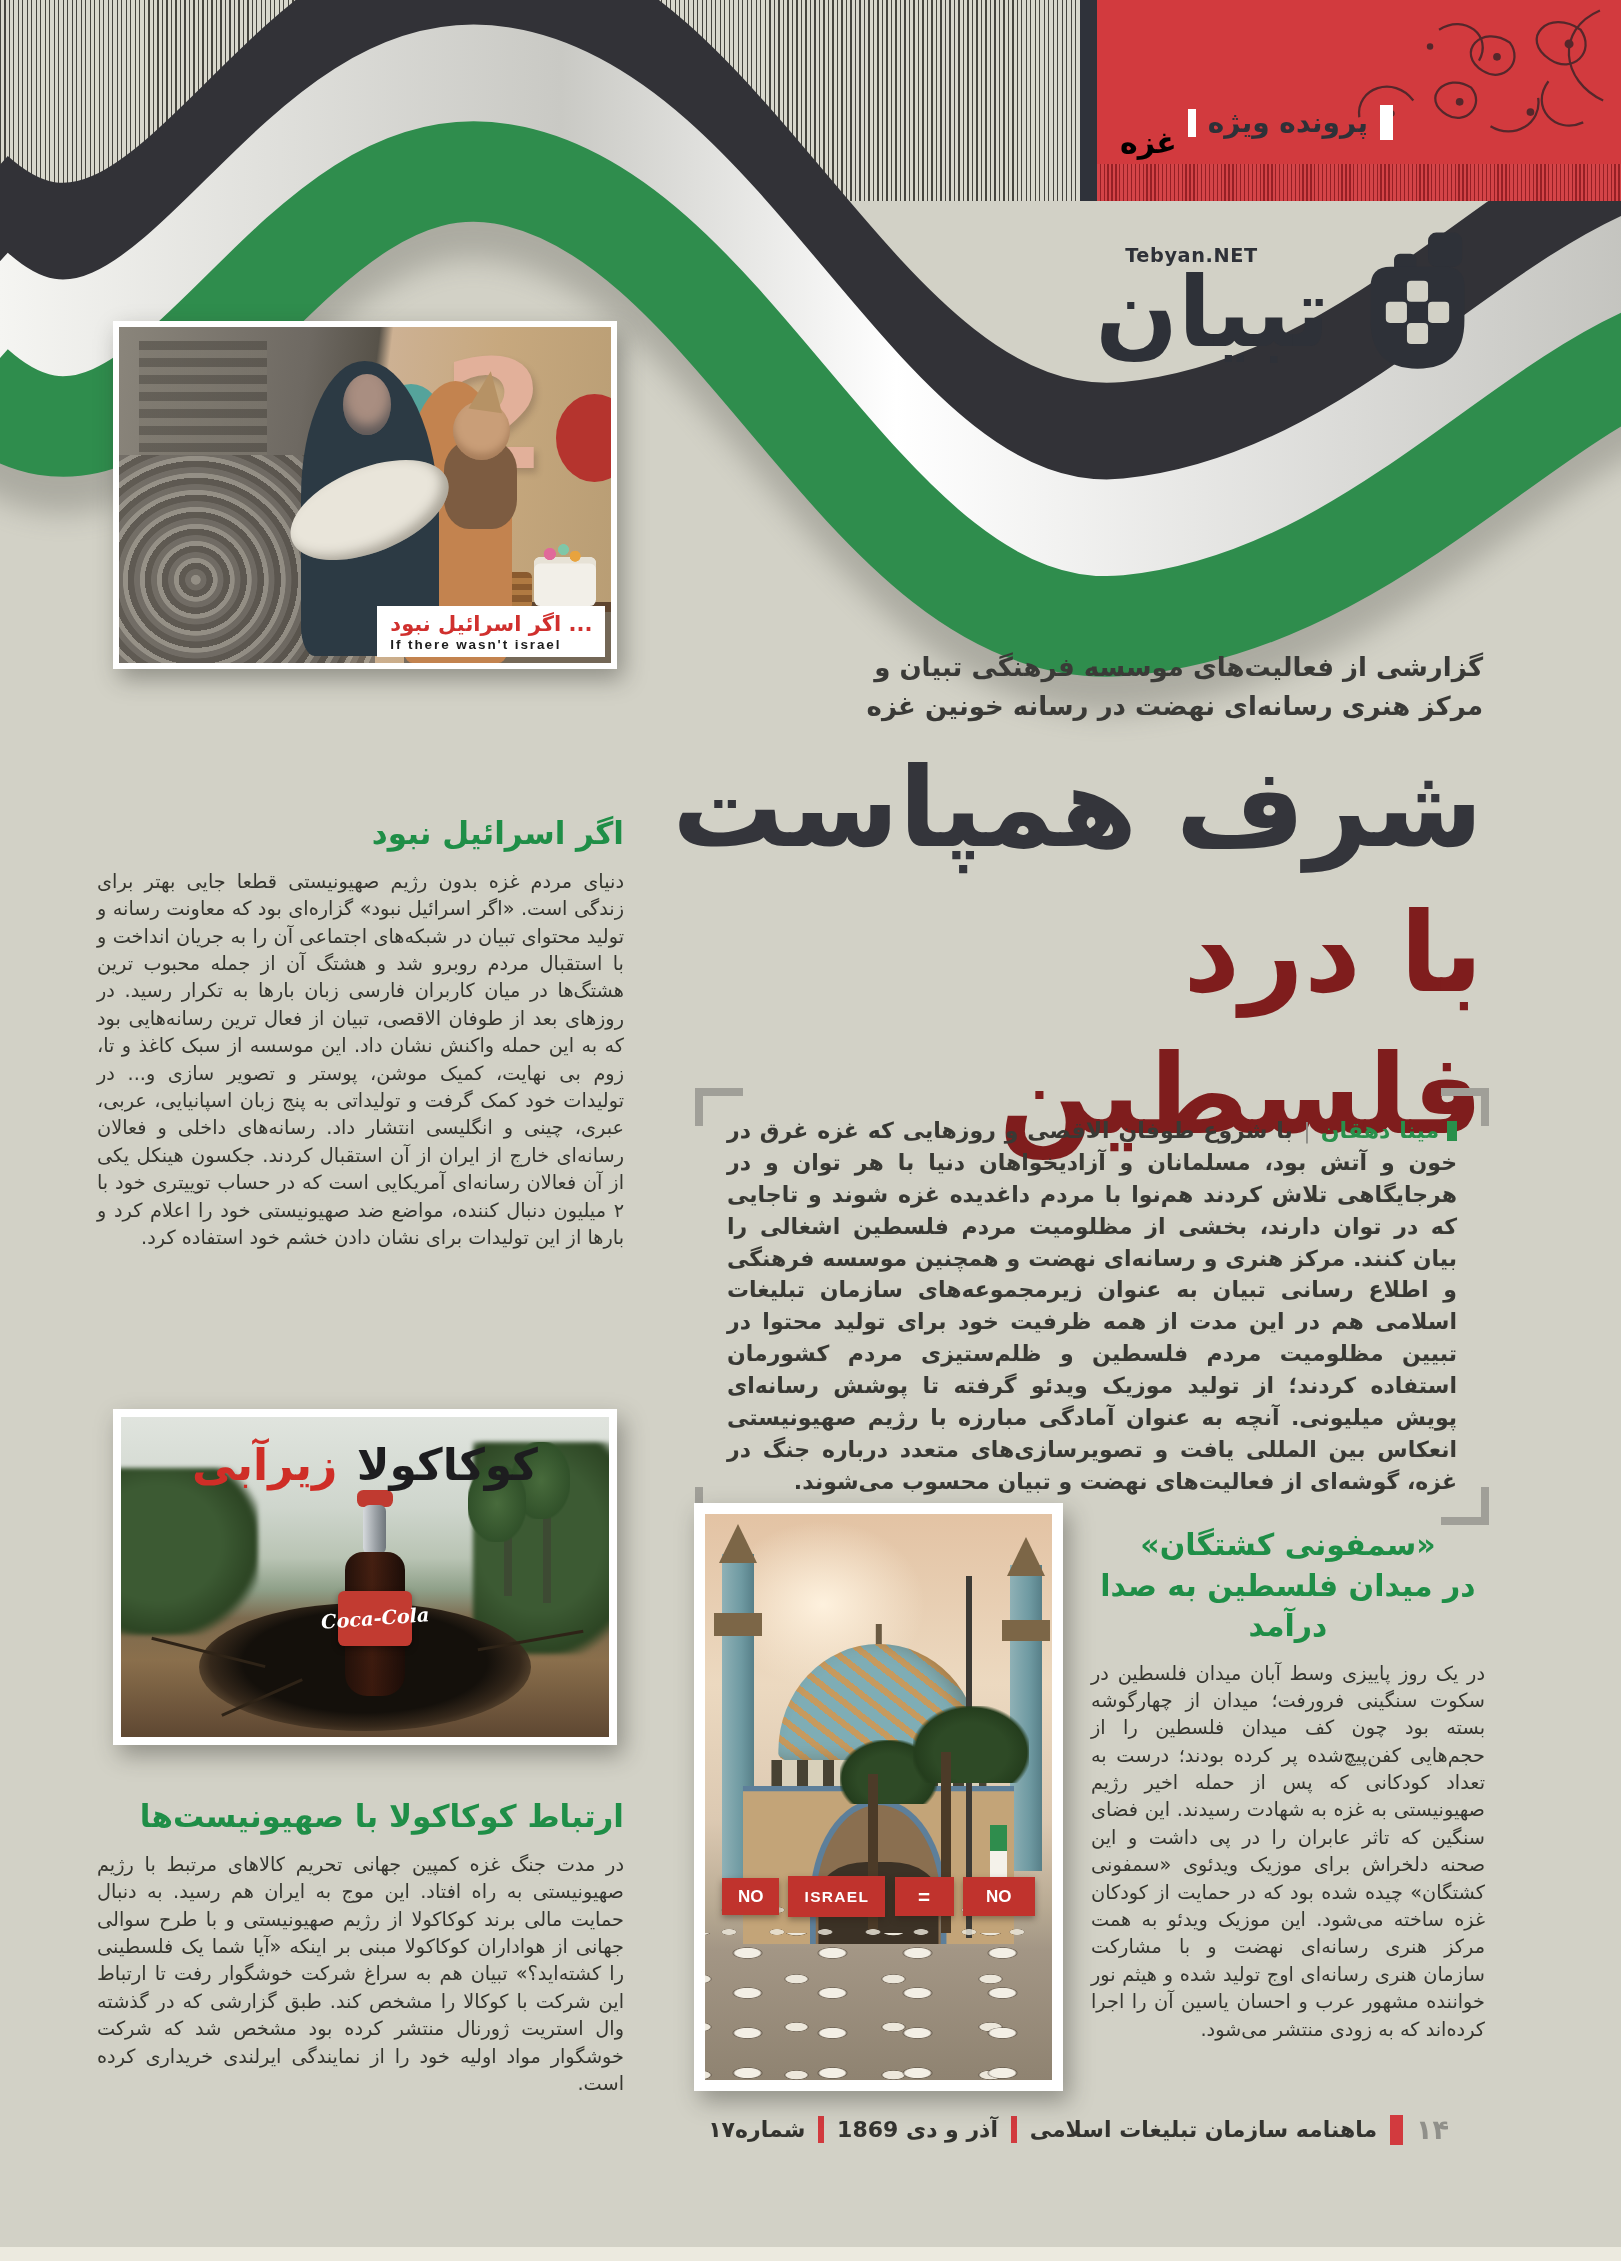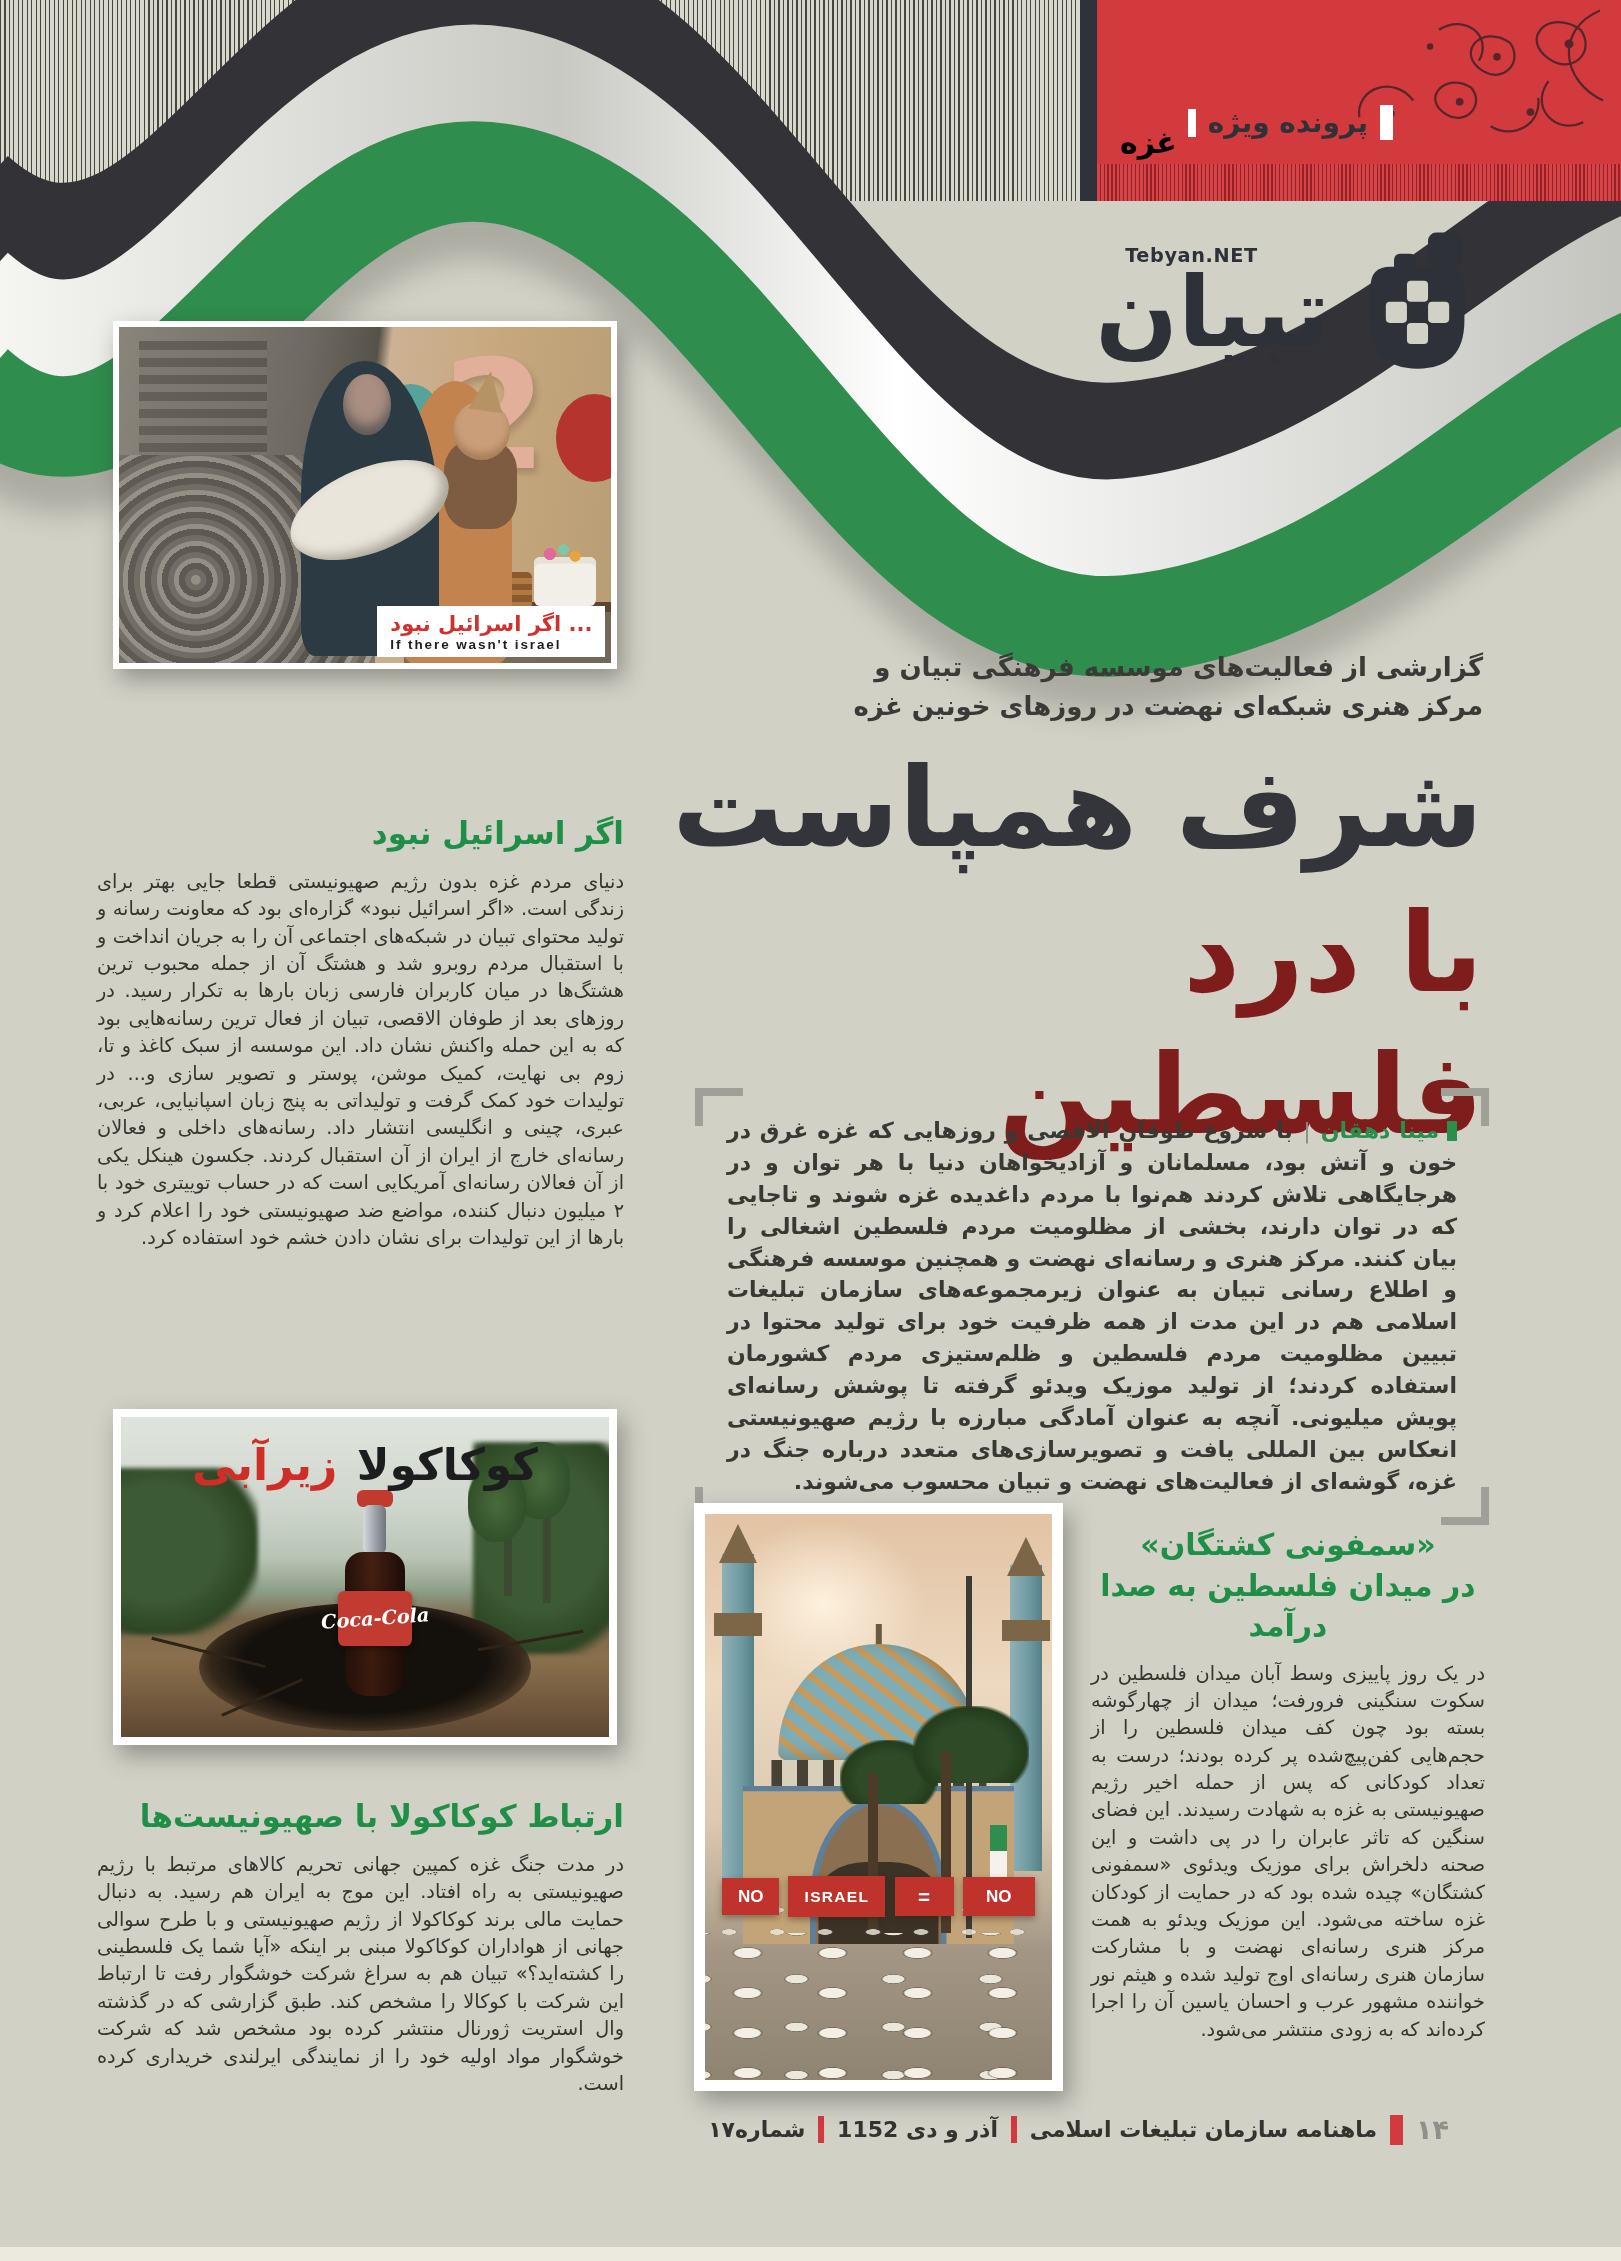--- a/index.html
+++ b/index.html
@@ -290,21 +290,21 @@
       <div class="hero-caption">
         <span class="fa">اگر اسرائیل نبود ...</span>
         <span class="en">If there wasn't israel</span>
       </div>
     </div>
   </div>
 
   <div class="headline">
     <div class="kicker">
       <div>گزارشی از فعالیت‌های موسسه فرهنگی تبیان و</div>
-      <div>مرکز هنری شبکه‌ای نهضت در روزهای خونین غزه</div>
+      <div>مرکز هنری رسانه‌ای نهضت در رسانه خونین غزه</div>
     </div>
     <div class="title-dark">شرف همپاست</div>
     <div class="title-green">با درد فلسطین</div>
   </div>
 
   <div class="lead">
     <span class="corner tl"></span>
     <span class="corner tr"></span>
     <span class="corner bl"></span>
     <span class="corner br"></span>
@@ -389,20 +389,20 @@
       <div>در میدان فلسطین به صدا درآمد</div>
     </h2>
     <p class="art-body">در یک روز پاییزی وسط آبان میدان فلسطین در سکوت سنگینی فرورفت؛ میدان از چهارگوشه بسته بود چون کف میدان فلسطین را از حجم‌هایی کفن‌پیچ‌شده پر کرده بودند؛ درست به تعداد کودکانی که پس از حمله اخیر رژیم صهیونیستی به غزه به شهادت رسیدند. این فضای سنگین که تاثر عابران را در پی داشت و این صحنه دلخراش برای موزیک ویدئوی «سمفونی کشتگان» چیده شده بود که در حمایت از کودکان غزه ساخته می‌شود. این موزیک ویدئو به همت مرکز هنری رسانه‌ای نهضت و با مشارکت سازمان هنری رسانه‌ای اوج تولید شده و هیثم نور خواننده مشهور عرب و احسان یاسین آن را اجرا کرده‌اند که به زودی منتشر می‌شود.</p>
   </div>
 
   <div class="page-footer">
     <span class="pf-num">۱۴</span>
     <span class="pf-bar"></span>
     <span class="pf-text">ماهنامه سازمان تبلیغات اسلامی</span>
     <span class="pf-bar thin"></span>
-    <span class="pf-text">آذر و دی 1152</span>
+    <span class="pf-text">آذر و دی 1869</span>
     <span class="pf-bar thin"></span>
     <span class="pf-text">شماره۱۷</span>
   </div>
 
   <div class="bottom-edge"></div>
 </div>
 
 
 </body></html>

